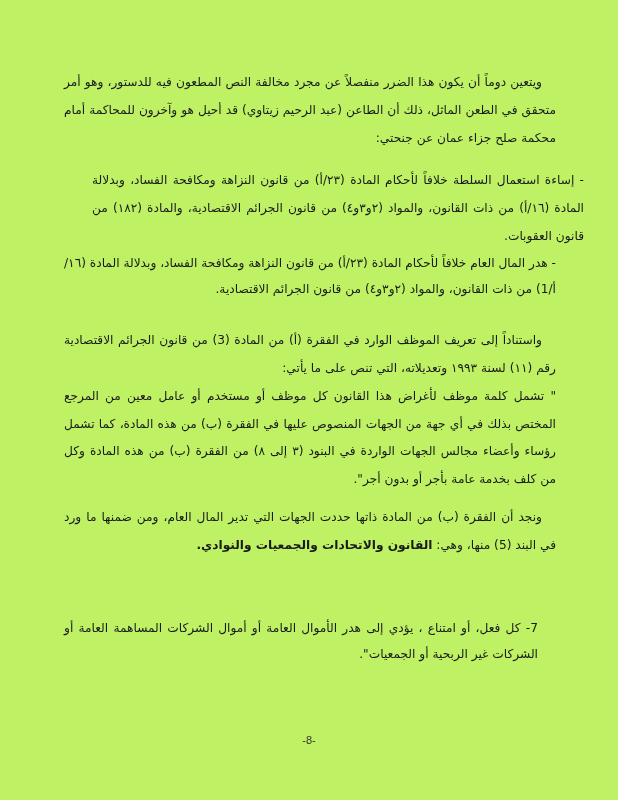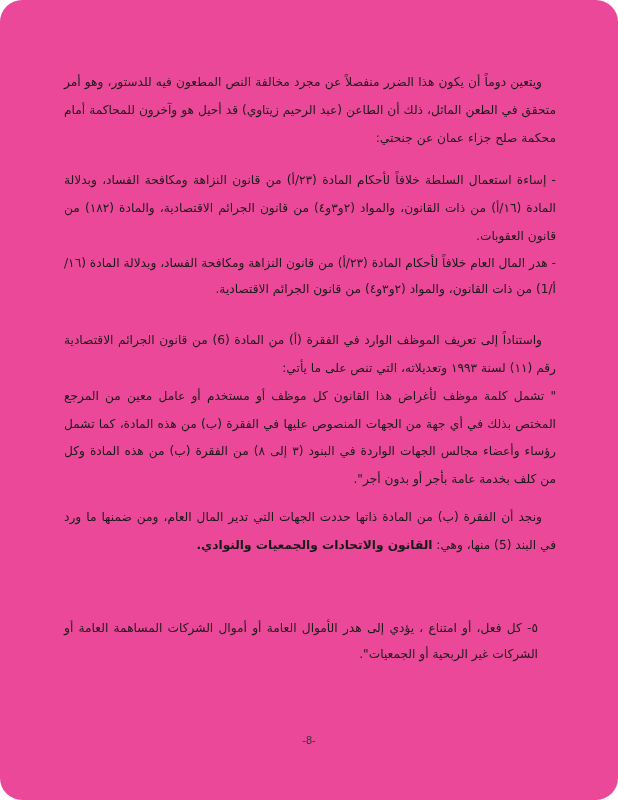--- a/index.html
+++ b/index.html
@@ -1,19 +1,19 @@
 <!DOCTYPE html>
 <html><head>
 <meta charset="utf-8">
 <style>
   html, body { margin: 0; padding: 0; background: #ffffff; }
   body { width: 618px; height: 800px; position: relative; overflow: hidden; }
   .page {
-    position: absolute; left: 0; top: 0; width: 618px; height: 800px; background: #ec4899;
-    font-family: "DejaVu Sans", sans-serif; color: #1a1a1a; border-radius: 22px;
+    position: absolute; left: 0; top: 0; width: 618px; height: 800px; background: #bef264;
+    font-family: "DejaVu Sans", sans-serif; color: #1a1a1a;
   }
   .text {
     position: absolute; left: 64px; width: 492px; direction: rtl; text-align: justify;
     font-size: 12.2px; line-height: 28px; letter-spacing: -0.2px;
   }
   .text p { margin: 0; }
   .indent { text-indent: 14px; }
   .bullet { padding-right: 0; }
   .quote-item { padding-right: 18px; line-height: 26px; }
   .bold { font-weight: bold; }
@@ -24,39 +24,39 @@
 </style>
 </head>
 <body>
 
 <div class="page">
 
   <div class="text" style="top:68px;">
     <p class="indent">ويتعين دوماً أن يكون هذا الضرر منفصلاً عن مجرد مخالفة النص المطعون فيه للدستور، وهو أمر متحقق في الطعن الماثل، ذلك أن الطاعن (عبد الرحيم زيتاوي) قد أحيل هو وآخرون للمحاكمة أمام محكمة صلح جزاء عمان عن جنحتي:</p>
   </div>
 
-  <div class="text" style="top:166px;">
+  <div class="text" style="top:166px;margin-left:28px;">
     <p class="bullet">- إساءة استعمال السلطة خلافاً لأحكام المادة (٢٣/أ) من قانون النزاهة ومكافحة الفساد، وبدلالة المادة (١٦/أ) من ذات القانون، والمواد (٢و٣و٤) من قانون الجرائم الاقتصادية، والمادة (١٨٢) من قانون العقوبات.</p>
   </div>
 
   <div class="text" style="top:250px; line-height:26px;">
     <p class="bullet">- هدر المال العام خلافاً لأحكام المادة (٢٣/أ) من قانون النزاهة ومكافحة الفساد، وبدلالة المادة (١٦/أ/1) من ذات القانون، والمواد (٢و٣و٤) من قانون الجرائم الاقتصادية.</p>
   </div>
 
   <div class="text" style="top:326px;">
-    <p class="indent">واستناداً إلى تعريف الموظف الوارد في الفقرة (أ) من المادة (6) من قانون الجرائم الاقتصادية رقم (١١) لسنة ١٩٩٣ وتعديلاته، التي تنص على ما يأتي:</p>
+    <p class="indent">واستناداً إلى تعريف الموظف الوارد في الفقرة (أ) من المادة (3) من قانون الجرائم الاقتصادية رقم (١١) لسنة ١٩٩٣ وتعديلاته، التي تنص على ما يأتي:</p>
   </div>
 
   <div class="text" style="top:383px; line-height:27.5px;">
     <p>" تشمل كلمة موظف لأغراض هذا القانون كل موظف أو مستخدم أو عامل معين من المرجع المختص بذلك في أي جهة من الجهات المنصوص عليها في الفقرة (ب) من هذه المادة، كما تشمل رؤساء وأعضاء مجالس الجهات الواردة في البنود (٣ إلى ٨) من الفقرة (ب) من هذه المادة وكل من كلف بخدمة عامة بأجر أو بدون أجر".</p>
   </div>
 
   <div class="text" style="top:503px;">
     <p class="indent"><span>ونجد أن الفقرة (ب) من المادة ذاتها حددت الجهات التي تدير المال العام، ومن ضمنها ما ورد في البند (5) منها، وهي: </span><span class="bold">القانون والاتحادات والجمعيات والنوادي.</span></p>
   </div>
 
 
   <div class="text" style="top:615px;">
-    <p class="quote-item">٥- كل فعل، أو امتناع ، يؤدي إلى هدر الأموال العامة أو أموال الشركات المساهمة العامة أو الشركات غير الربحية أو الجمعيات".</p>
+    <p class="quote-item">7- كل فعل، أو امتناع ، يؤدي إلى هدر الأموال العامة أو أموال الشركات المساهمة العامة أو الشركات غير الربحية أو الجمعيات".</p>
   </div>
 
   <div class="pagenum">-8-</div>
 </div>
 
 </body></html>

